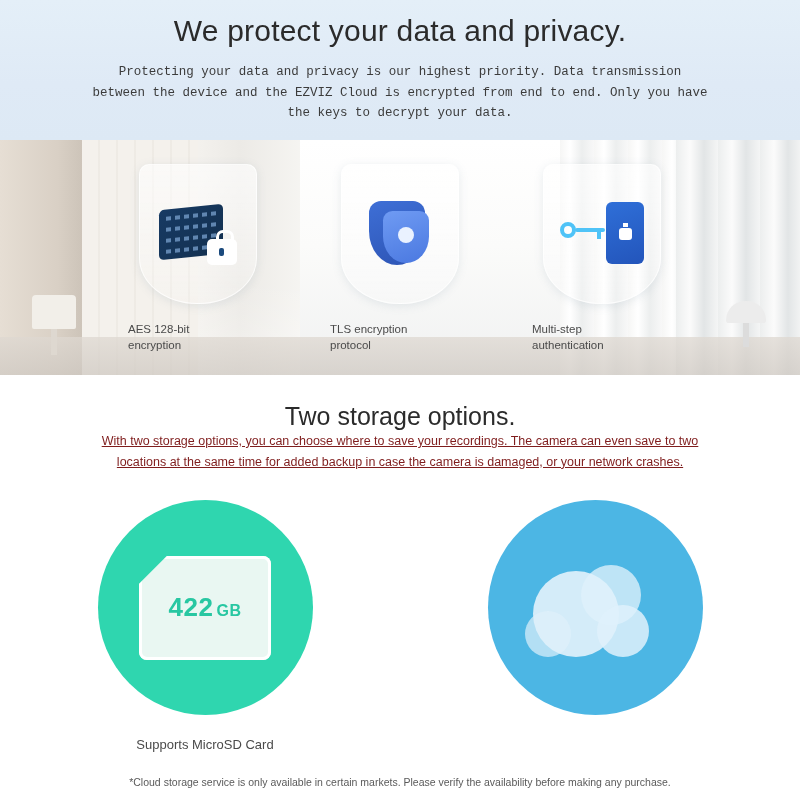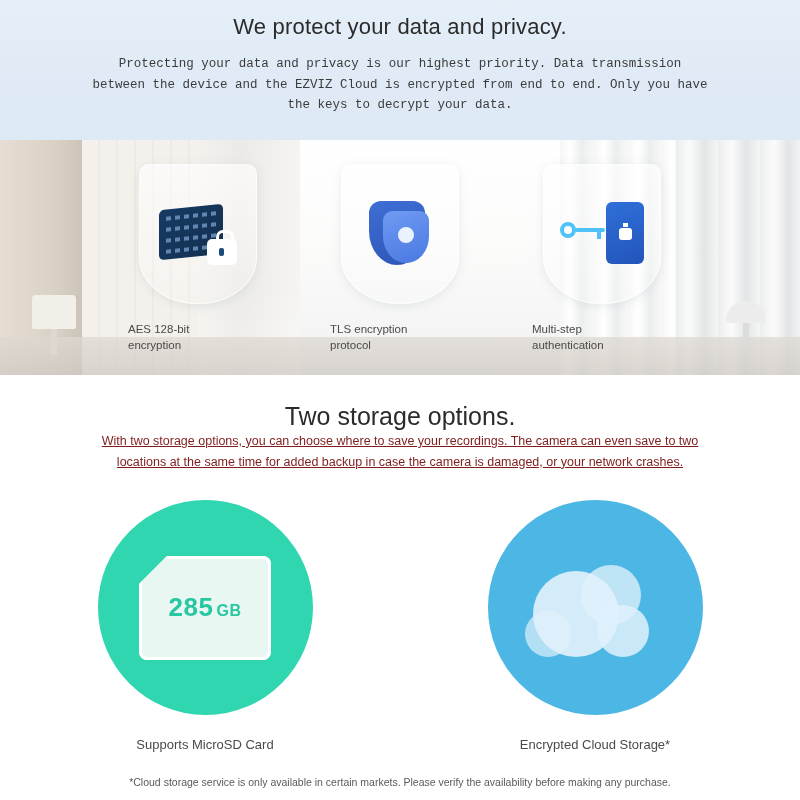--- a/index.html
+++ b/index.html
@@ -12,21 +12,21 @@
 
   
   .privacy-header {
     position: relative;
     height: 140px;
     background: linear-gradient(180deg, #e4eff8 0%, #dfeaf6 60%, #dde9f5 100%);
     padding-top: 14px;
     text-align: center;
   }
   .privacy-title {
-    font-size: 22px;
+    font-size: 30px;
     font-weight: normal;
     color: #2b2b2b;
     letter-spacing: .2px;
   }
   .privacy-desc {
     margin: 14px auto 0;
     width: 620px;
     font-size: 12.5px;
     line-height: 1.65;
     color: #3c3c3c;
@@ -352,34 +352,33 @@
 
 <section class="storage">
   <h2 class="storage-title">Two storage options.</h2>
   <p class="storage-desc">With two storage options, you can choose where to save your recordings. The camera can even save to two locations at the same time for added backup in case the camera is damaged, or your network crashes.</p>
 
   <div class="options">
 
     <div class="option">
       <div class="circle circle-sd">
         <div class="sd">
-          <div class="cap"><span>285</span><small>GB</small></div>
+          <div class="cap"><span>422</span><small>GB</small></div>
         </div>
       </div>
       <div class="option-label">Supports MicroSD Card</div>
     </div>
 
     <div class="option">
       <div class="circle circle-cloud">
         <div class="cloud">
           <b class="c1"></b>
             <b class="c2"></b>
             <b class="c3"></b>
             <b class="c4"></b>
         </div>
       </div>
-      <div class="option-label">Encrypted Cloud Storage*</div>
     </div>
 
   </div>
 
   <div class="footnote">*Cloud storage service is only available in certain markets. Please verify the availability before making any purchase.</div>
 </section>
 
 </body></html>

